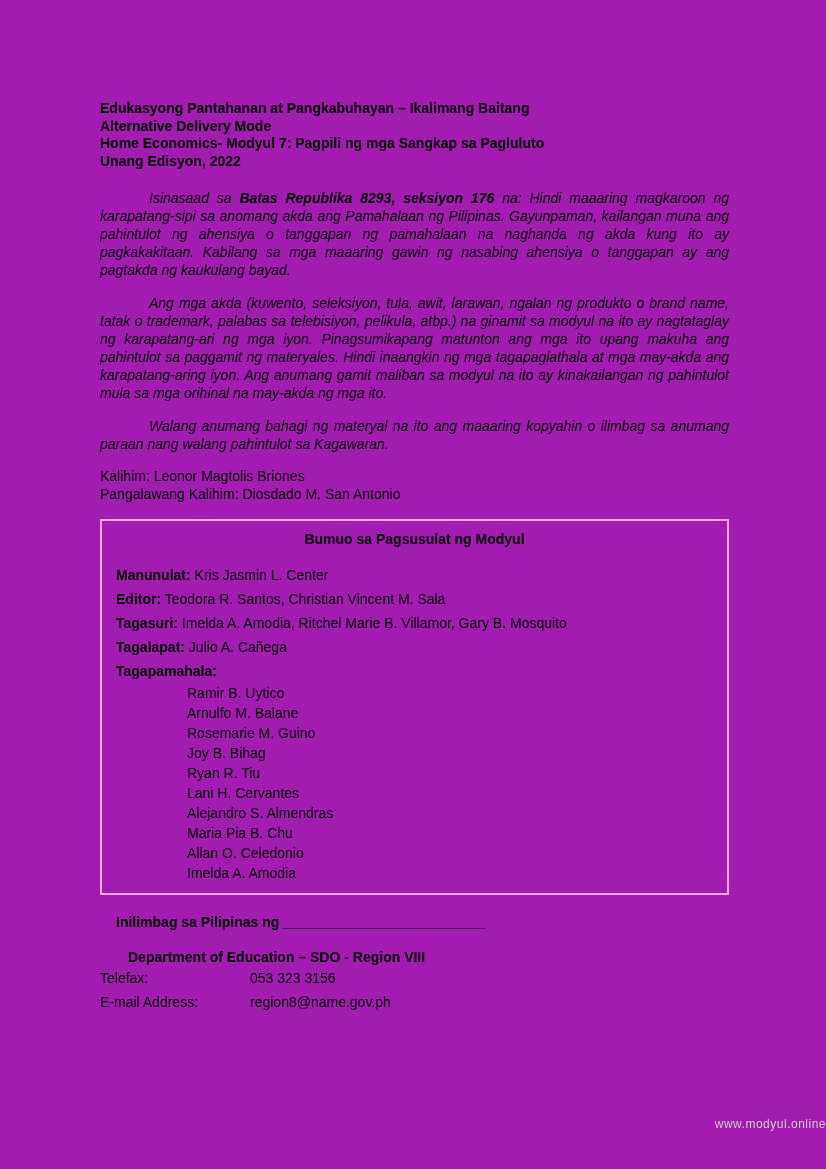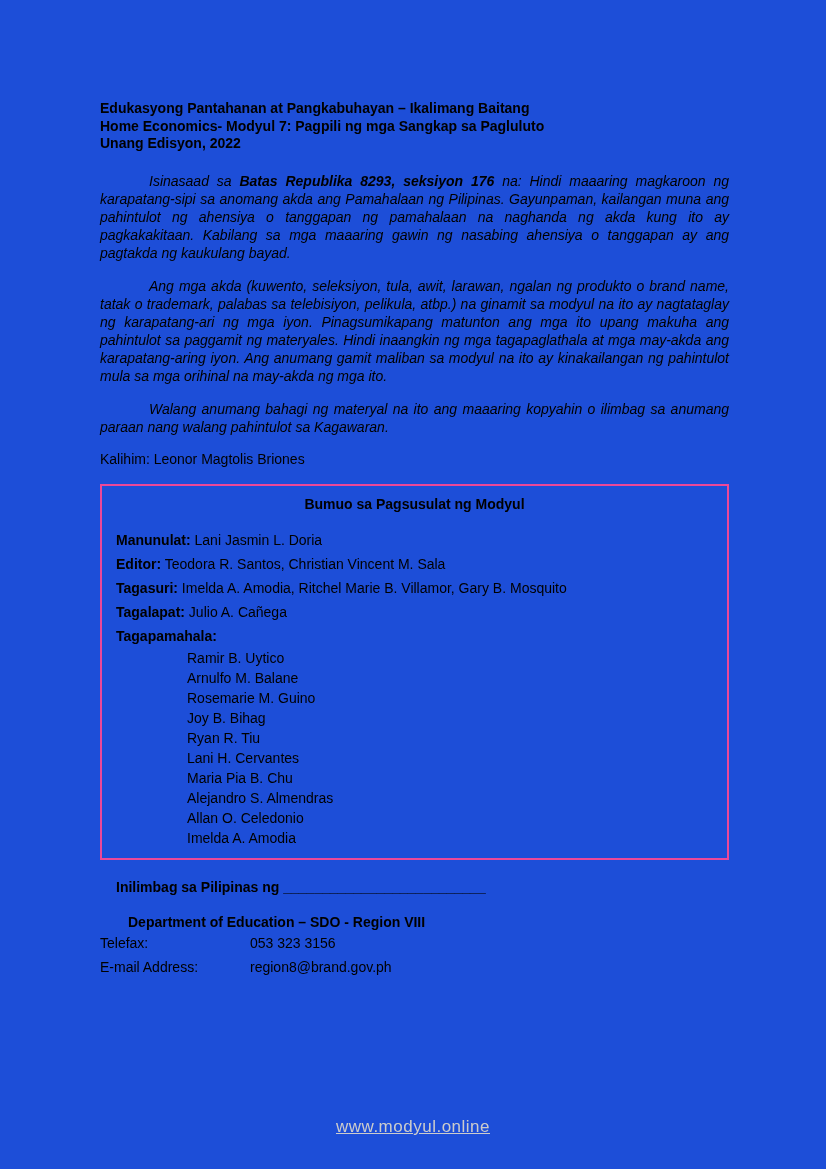--- a/index.html
+++ b/index.html
@@ -1,20 +1,20 @@
 <!DOCTYPE html>
 <html><head>
 <meta charset="utf-8">
 <style>
   html, body { margin: 0; padding: 0; background: #ffffff; }
   .page {
     position: relative;
     width: 826px;
     height: 1169px;
-    background: #1d4ed8;
+    background: #a21caf;
     font-family: "Liberation Sans", "DejaVu Sans", sans-serif;
     color: #000000;
     overflow: hidden;
   }
   .content {
     position: absolute;
     left: 100px;
     top: 100px;
     width: 629px;
     font-size: 14px;
@@ -30,21 +30,21 @@
     text-align: justify;
     text-indent: 49px;
     line-height: 18px;
     font-style: italic;
   }
   .publisher {
     line-height: 17.5px;
     margin-bottom: 16px;
   }
   .team-box {
-    border: 2px solid #ec4899;
+    border: 2px solid #f9a8d4;
     padding: 10px 14px 10px 14px;
     margin-bottom: 19px;
   }
   .box-title {
     font-weight: bold;
     text-align: center;
     line-height: 17px;
     margin-bottom: 15px;
   }
   .role-row { line-height: 24px; }
@@ -66,75 +66,76 @@
   .contact-row { line-height: 24px; }
   .contact-label {
     display: inline-block;
     width: 150px;
   }
   .watermark {
     position: absolute;
     left: 0;
     right: 0;
     top: 1117px;
-    text-align: center;
-    font-size: 17px;
+    text-align: right;
+    font-size: 12px;
     color: #cccccc;
     letter-spacing: 0.5px;
-    text-decoration: underline;
   }
 </style>
 </head>
 <body>
 
 <div class="page">
   <div class="content">
 
     <div class="header-block">
       <div>Edukasyong Pantahanan at Pangkabuhayan – Ikalimang Baitang</div>
+      <div>Alternative Delivery Mode</div>
       <div>Home Economics- Modyul 7: Pagpili ng mga Sangkap sa Pagluluto</div>
       <div>Unang Edisyon, 2022</div>
     </div>
 
     <p class="para"><span>Isinasaad sa </span><span class="b">Batas Republika 8293, seksiyon 176</span><span> na: Hindi maaaring magkaroon ng karapatang-sipi sa anomang akda ang Pamahalaan ng Pilipinas. Gayunpaman, kailangan muna ang pahintulot ng ahensiya o tanggapan ng pamahalaan na naghanda ng akda kung ito ay pagkakakitaan. Kabilang sa mga maaaring gawin ng nasabing ahensiya o tanggapan ay ang pagtakda ng kaukulang bayad.</span></p>
 
     <p class="para">Ang mga akda (kuwento, seleksiyon, tula, awit, larawan, ngalan ng produkto o brand name, tatak o trademark, palabas sa telebisiyon, pelikula, atbp.) na ginamit sa modyul na ito ay nagtataglay ng karapatang-ari ng mga iyon. Pinagsumikapang matunton ang mga ito upang makuha ang pahintulot sa paggamit ng materyales. Hindi inaangkin ng mga tagapaglathala at mga may-akda ang karapatang-aring iyon. Ang anumang gamit maliban sa modyul na ito ay kinakailangan ng pahintulot mula sa mga orihinal na may-akda ng mga ito.</p>
 
     <p class="para">Walang anumang bahagi ng materyal na ito ang maaaring kopyahin o ilimbag sa anumang paraan nang walang pahintulot sa Kagawaran.</p>
 
     <div class="publisher">
       <div>Kalihim: Leonor Magtolis Briones</div>
+      <div>Pangalawang Kalihim: Diosdado M. San Antonio</div>
     </div>
 
     <div class="team-box">
       <div class="box-title">Bumuo sa Pagsusulat ng Modyul</div>
 
-      <div class="role-row"><span class="b">Manunulat:</span><span> Lani Jasmin L. Doria</span></div>
+      <div class="role-row"><span class="b">Manunulat:</span><span> Kris Jasmin L. Center</span></div>
       <div class="role-row"><span class="b">Editor:</span><span> Teodora R. Santos, Christian Vincent M. Sala</span></div>
       <div class="role-row"><span class="b">Tagasuri:</span><span> Imelda A. Amodia, Ritchel Marie B. Villamor, Gary B. Mosquito</span></div>
       <div class="role-row"><span class="b">Tagalapat:</span><span> Julio A. Cañega</span></div>
       <div class="role-row"><span class="b">Tagapamahala:</span><span></span></div>
 
       <div class="managers">
         <div>Ramir B. Uytico</div>
         <div>Arnulfo M. Balane</div>
         <div>Rosemarie M. Guino</div>
         <div>Joy B. Bihag</div>
         <div>Ryan R. Tiu</div>
         <div>Lani H. Cervantes</div>
+        <div>Alejandro S. Almendras</div>
         <div>Maria Pia B. Chu</div>
-        <div>Alejandro S. Almendras</div>
         <div>Allan O. Celedonio</div>
         <div>Imelda A. Amodia</div>
       </div>
     </div>
 
     <div class="printed-line">Inilimbag sa Pilipinas ng __________________________</div>
 
     <div class="dept-heading">Department of Education – SDO - Region VIII</div>
 
     <div class="contact-row"><span class="contact-label">Telefax:</span><span class="contact-value">053 323 3156</span></div>
-    <div class="contact-row"><span class="contact-label">E-mail Address:</span><span class="contact-value">region8@brand.gov.ph</span></div>
+    <div class="contact-row"><span class="contact-label">E-mail Address:</span><span class="contact-value">region8@name.gov.ph</span></div>
 
   </div>
 
   <div class="watermark">www.modyul.online</div>
 </div>
 
 </body></html>

